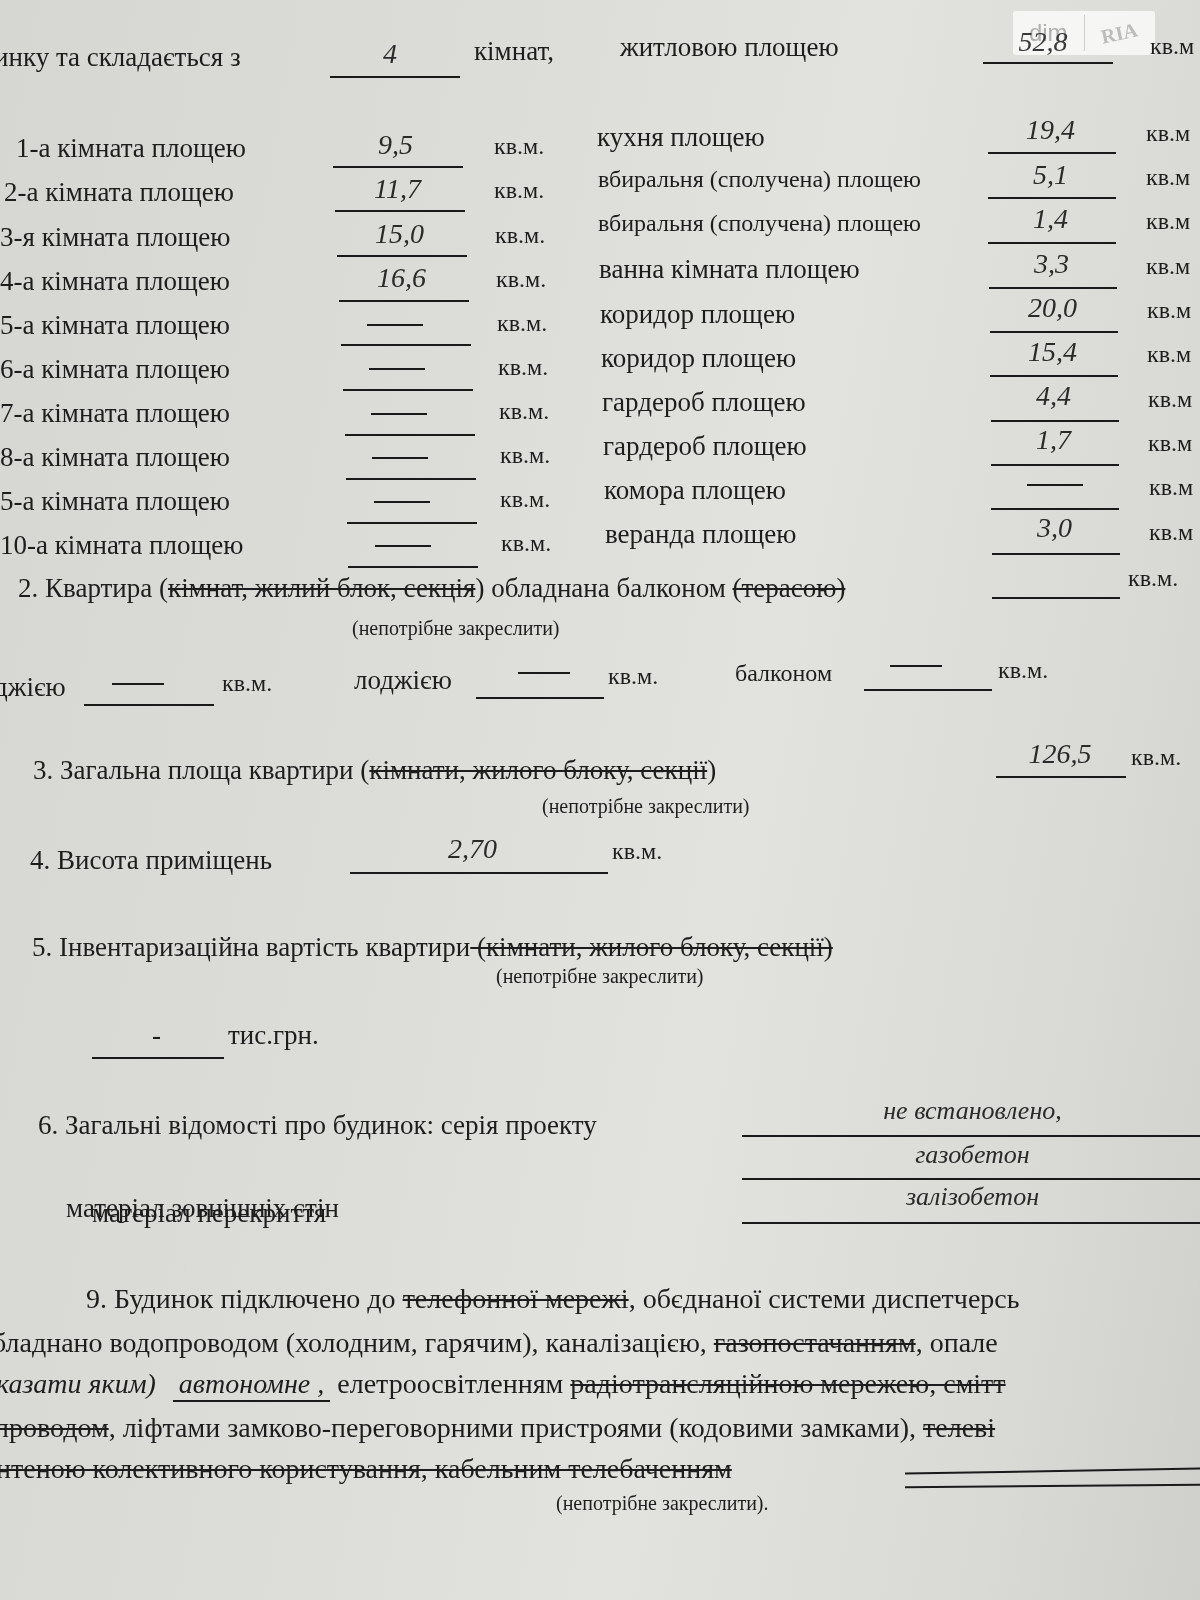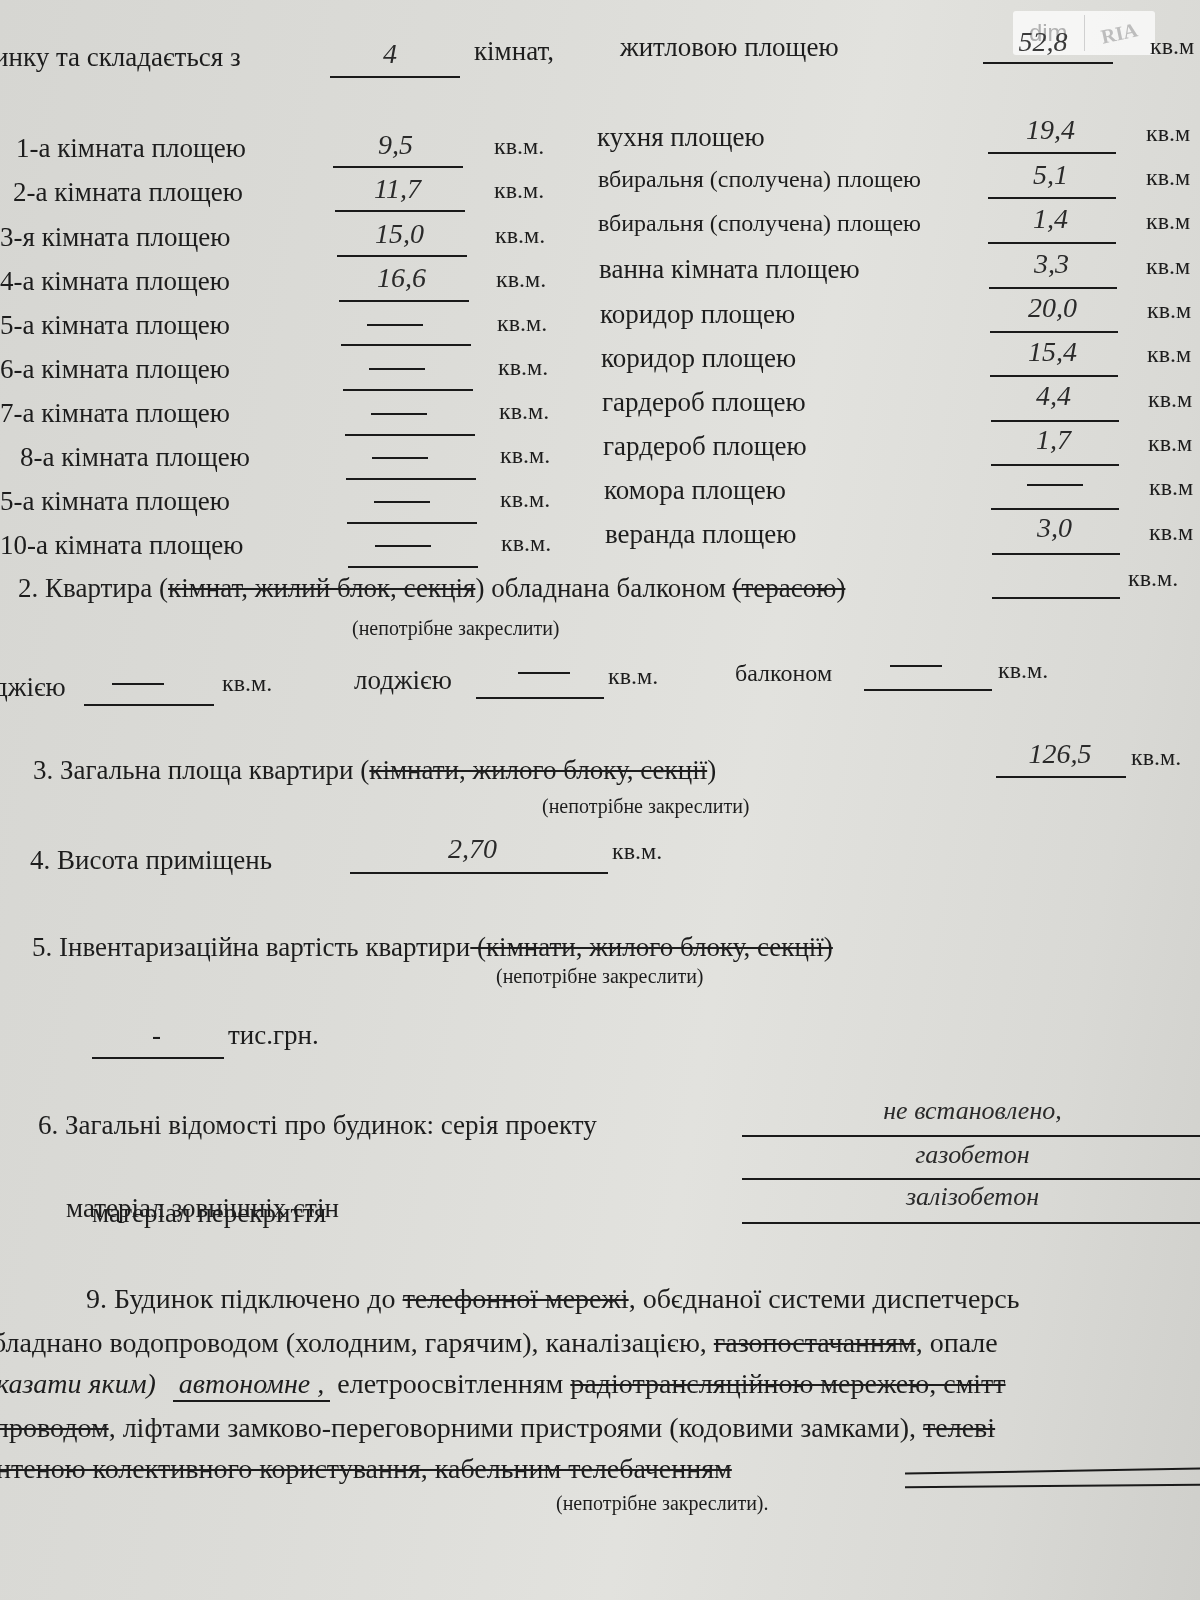--- a/index.html
+++ b/index.html
@@ -46,21 +46,21 @@
 <div class="val" style="left:983px; top:26px; width:120px; color:#3a3a3a;">52,8</div>
 <div class="ul" style="left:983px; top:62px; width:130px;"></div>
 <div class="unit" style="left:1150px; top:33px;">кв.м</div>
 
 <div>
   <div class="abs t" style="left:0px; top:133px;padding-left:16px;">1-а кімната площею</div>
   <div class="val" style="left:333px; top:129px; width:125px;">9,5</div>
   <div class="ul" style="left:333px; top:166px; width:130px;"></div>
   <div class="unit" style="left:494px; top:133px;">кв.м.</div>
 
-  <div class="abs t" style="left:13px; top:177px;">2-а кімната площею</div>
+  <div class="abs t" style="left:4px; top:177px;">2-а кімната площею</div>
   <div class="val" style="left:335px; top:173px; width:125px;">11,7</div>
   <div class="ul" style="left:335px; top:210px; width:130px;"></div>
   <div class="unit" style="left:494px; top:177px;">кв.м.</div>
 
   <div class="abs t" style="left:0px; top:222px;">3-я кімната площею</div>
   <div class="val" style="left:337px; top:218px; width:125px;">15,0</div>
   <div class="ul" style="left:337px; top:255px; width:130px;"></div>
   <div class="unit" style="left:495px; top:222px;">кв.м.</div>
 
   <div class="abs t" style="left:0px; top:266px;">4-а кімната площею</div>
@@ -76,21 +76,21 @@
   <div class="abs t" style="left:0px; top:354px;">6-а кімната площею</div>
   <div class="dash" style="left:369px; top:368px; width:56px;"></div>
   <div class="ul" style="left:343px; top:389px; width:130px;"></div>
   <div class="unit" style="left:498px; top:354px;">кв.м.</div>
 
   <div class="abs t" style="left:0px; top:398px;">7-а кімната площею</div>
   <div class="dash" style="left:371px; top:413px; width:56px;"></div>
   <div class="ul" style="left:345px; top:434px; width:130px;"></div>
   <div class="unit" style="left:499px; top:398px;">кв.м.</div>
 
-  <div class="abs t" style="left:0px; top:442px;margin-left:20px;">8-а кімната площею</div>
+  <div class="abs t" style="left:0px; top:442px;">8-а кімната площею</div>
   <div class="dash" style="left:372px; top:457px; width:56px;"></div>
   <div class="ul" style="left:346px; top:478px; width:130px;"></div>
   <div class="unit" style="left:500px; top:442px;">кв.м.</div>
 
   <div class="abs t" style="left:0px; top:486px;">5-а кімната площею</div>
   <div class="dash" style="left:374px; top:501px; width:56px;"></div>
   <div class="ul" style="left:347px; top:522px; width:130px;"></div>
   <div class="unit" style="left:500px; top:486px;">кв.м.</div>
 
   <div class="abs t" style="left:0px; top:530px;">10-а кімната площею</div>

